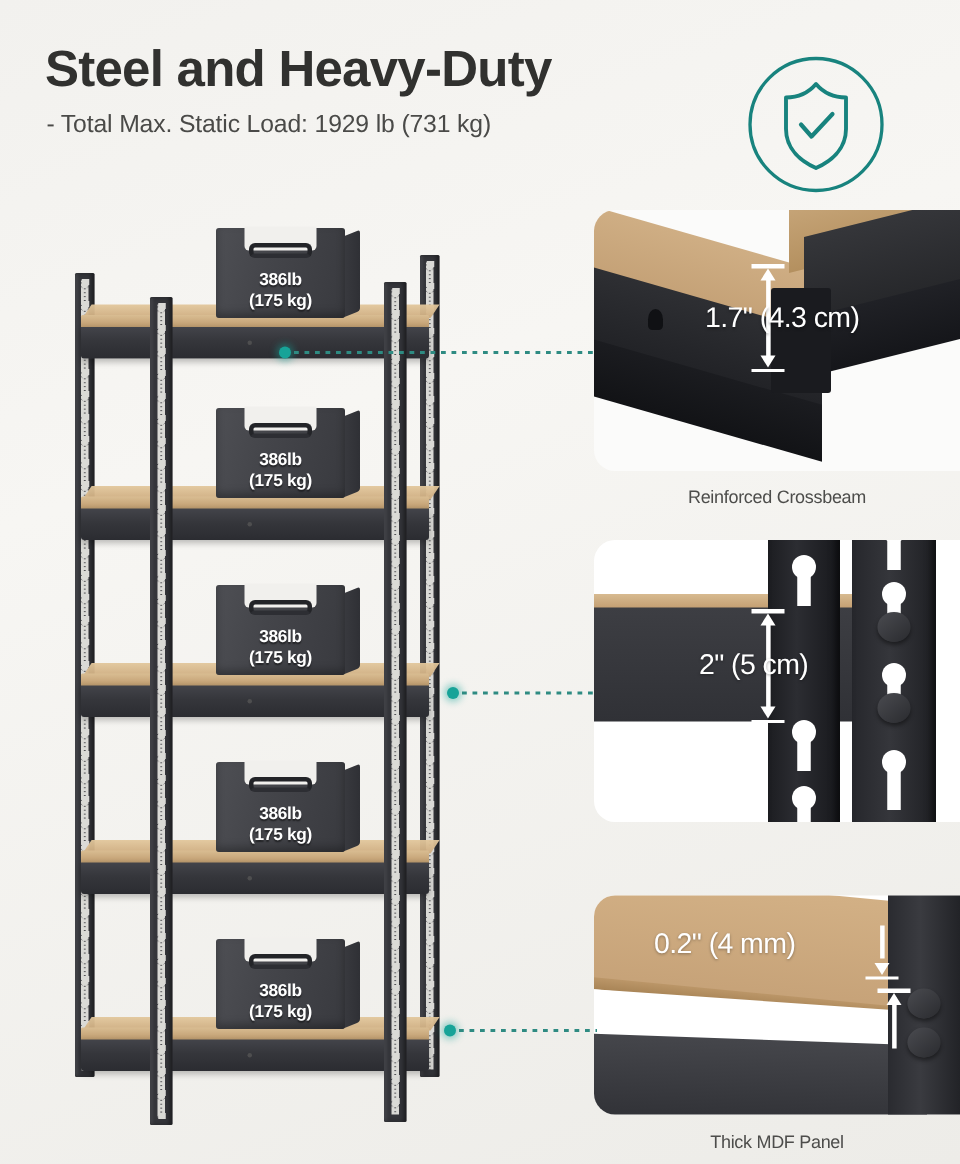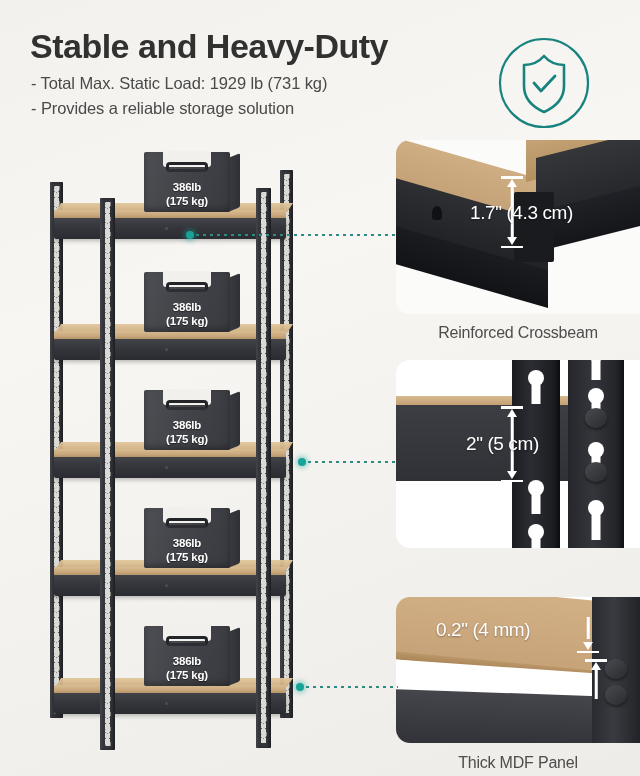--- a/index.html
+++ b/index.html
@@ -123,21 +123,21 @@
   }
 
   
   .panel { position:absolute; left:396px; width:244px; }
   .panel .photo {
     position:relative; width:100%; overflow:hidden;
     border-radius:14px 0 0 14px; background:#fff;
   }
   .panel .caption {
     position:absolute; left:0; width:100%; text-align:center;
-    font-size:16px; color:#4d4d4b; letter-spacing:-0.2px; white-space:nowrap;
+    font-size:12px; color:#4d4d4b; letter-spacing:-0.2px; white-space:nowrap;
   }
 
   
   .dim { position:absolute; z-index:8; color:#fff;
          font-size:19px; letter-spacing:-0.4px; white-space:nowrap;
          text-shadow:0 1px 2px rgba(0,0,0,.35); }
   .arrowv { position:absolute; z-index:8; }
   .arrowv .shaft { position:absolute; left:50%; transform:translateX(-50%);
                    width:2.5px; top:6px; bottom:6px; background:#fff; }
   .arrowv .cap  { position:absolute; left:50%; transform:translateX(-50%);
@@ -227,23 +227,22 @@
                 background:linear-gradient(to bottom,#45464b,#303136);
                 transform:skewY(2deg); transform-origin:left top; }
   #p3-post    { position:absolute; left:196px; top:-6px; width:48px; bottom:-6px;
                 background:linear-gradient(to right,#2a2b30,#3a3b40 45%,#222327);
                 z-index:5; }
 </style>
 </head>
 <body>
 
 <div id="header">
-  <div id="title">Stable and Heavy-Duty</div>
+  <div id="title">Steel and Heavy-Duty</div>
   <div class="bullet" id="bullet-0">- Total Max. Static Load: 1929 lb (731 kg)</div>
-  <div class="bullet" id="bullet-1">- Provides a reliable storage solution</div>
 
   <div id="badge">
     <svg viewBox="0 0 94 94" xmlns="http://www.w3.org/2000/svg">
       <circle cx="47" cy="47" r="44" fill="none" stroke="#18837e" stroke-width="2.2"></circle>
       <path d="M47 20 C41 27 33 29 27 29 L27 50 C27 64 38 72 47 76 C56 72 67 64 67 50 L67 29 C61 29 53 27 47 20 Z" fill="none" stroke="#18837e" stroke-width="2.6" stroke-linejoin="round"></path>
       <path d="M37 47 L44 55 L58 40" fill="none" stroke="#18837e" stroke-width="2.8" stroke-linecap="round" stroke-linejoin="round"></path>
     </svg>
   </div>
 </div>
 

